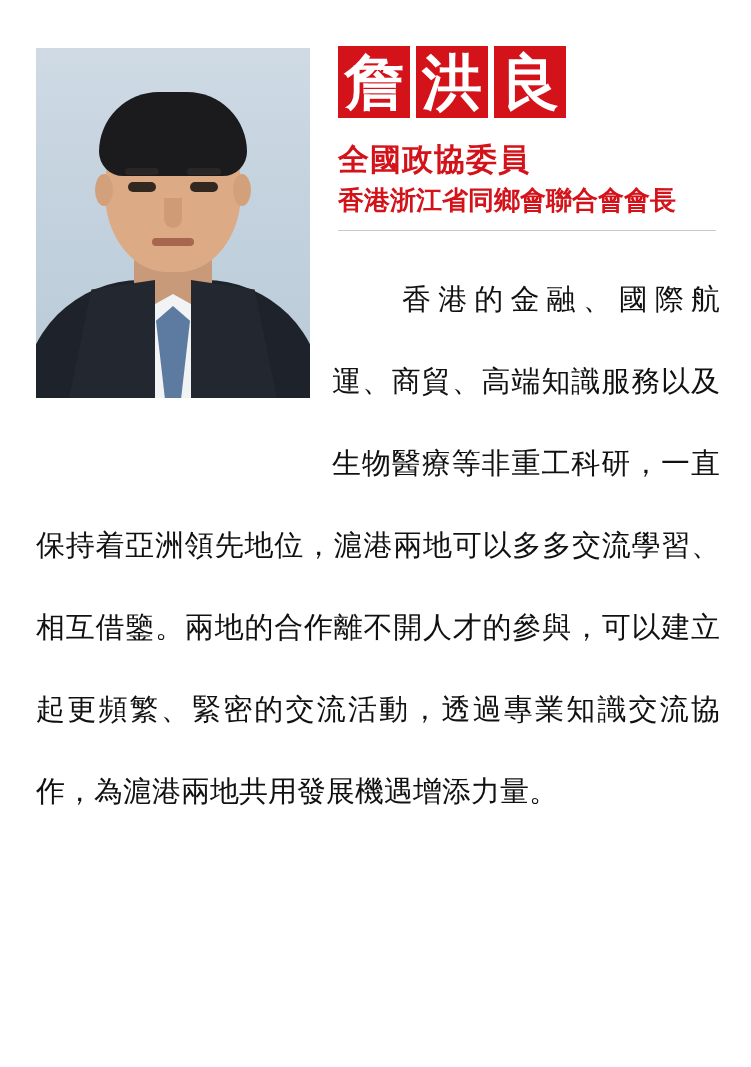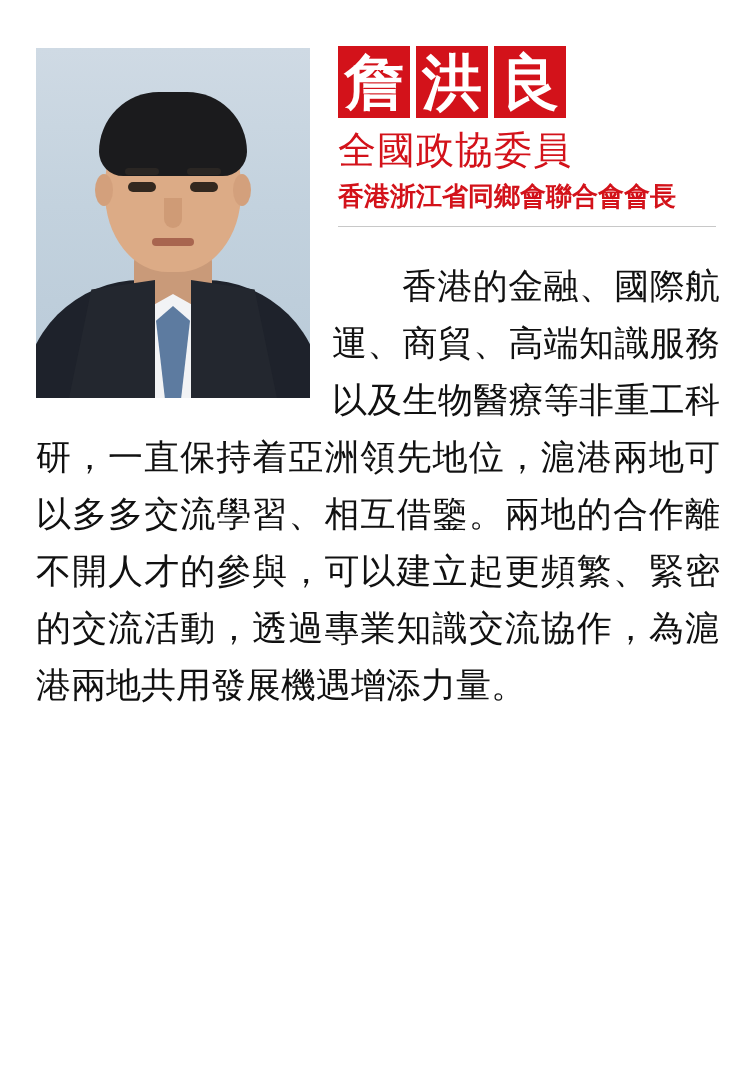--- a/index.html
+++ b/index.html
@@ -190,24 +190,24 @@
     color: #ffffff;
     font-family: "DejaVu Serif", "Liberation Serif", serif;
     font-weight: 700;
     font-size: 60px;
     line-height: 72px;
     text-align: center;
     letter-spacing: 0;
   }
 
   .title-line-1 {
-    margin-top: 12px;
+    margin-top: 24px;
     color: #d3121a;
-    font-size: 38px;
-    font-weight: 400;
+    font-size: 31px;
+    font-weight: 700;
     line-height: 1.1;
     letter-spacing: 1px;
     font-family: "DejaVu Sans", "Liberation Sans", sans-serif;
   }
   .title-line-2 {
     margin-top: 10px;
     color: #d3121a;
     font-size: 26px;
     font-weight: 700;
     line-height: 1.15;
@@ -224,22 +224,22 @@
 
   
   .body-wrap {
     position: absolute;
     left: 36px;
     top: 258px;
     width: 684px;
   }
   .body-text {
     font-family: "DejaVu Serif", "Liberation Serif", serif;
-    font-size: 35px;
-    line-height: 57px;
+    font-size: 29px;
+    line-height: 82px;
     color: #111111;
     text-align: justify;
     text-justify: inter-character;
     text-indent: 70px;
   }
   
   .float-spacer {
     float: left;
     width: 296px;
     height: 165px;

